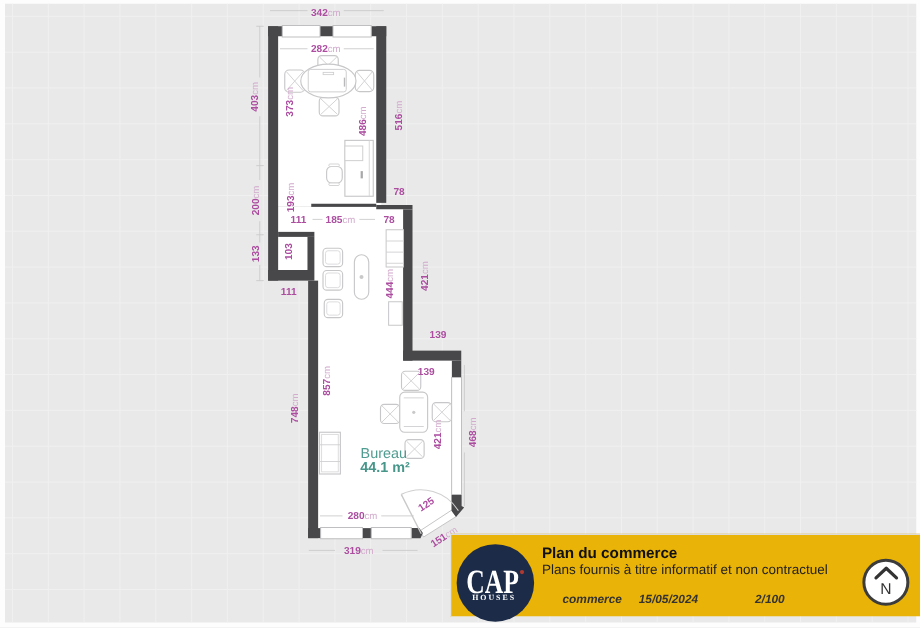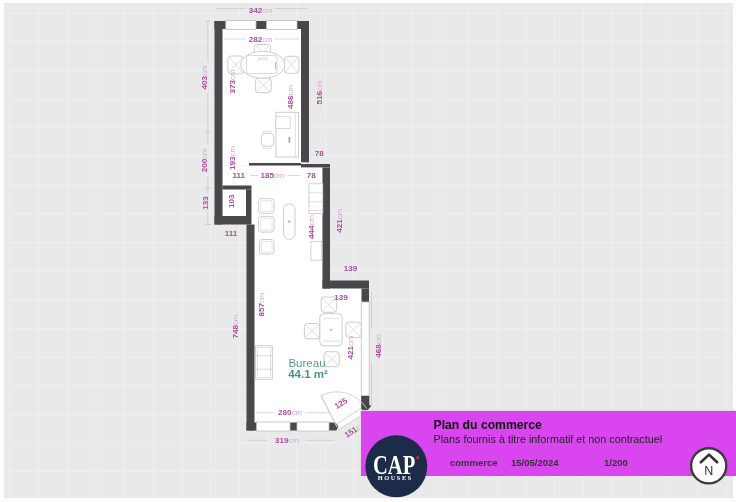--- a/index.html
+++ b/index.html
@@ -6,25 +6,25 @@
   body{width:736px;height:502px;position:relative;overflow:hidden;background:#fdfdfd;
        font-family:"Liberation Sans",sans-serif;}
   #gridbg{position:absolute;left:4px;top:3px;width:729px;height:495px;
     background-color:#e9e9e9;
     background-image:
       linear-gradient(to right, #f0f0f0 1px, transparent 1px),
       linear-gradient(to bottom, #f0f0f0 1px, transparent 1px);
     background-size:28.66px 28.66px;
     background-position:5.6px 9.7px;}
   #plansvg{position:absolute;left:0;top:0;}
-  #titlebox{position:absolute;left:360px;top:410px;width:376px;height:65px;
-    background:#d946ef;border-top:1px solid #dcdcdc;border-left:1px solid #e2e2e2;}
+  #titlebox{position:absolute;left:360px;top:427px;width:376px;height:65px;
+    background:#eab308;border-top:1px solid #dcdcdc;border-left:1px solid #e2e2e2;}
   .tb-title{position:absolute;left:72.5px;top:7px;font-size:12.2px;font-weight:bold;color:#111;}
   .tb-sub{position:absolute;left:72.5px;top:21.5px;font-size:10.8px;color:#222;}
-  .tb-row{position:absolute;top:46px;font-size:9.5px;color:#333;}
+  .tb-row{position:absolute;top:46px;font-size:9.5px;color:#333;font-style:italic;}
 </style>
 </head>
 <body>
 
 <div id="gridbg"></div>
 <svg id="plansvg" width="736" height="502" viewBox="0 0 736 502">
 
   <rect x="218" y="24" width="87" height="141" fill="#ffffff"></rect>
 
   <polygon points="222.5,165.5 322.5,165.5 322.5,285 365,285 365,410 333.5,430 250,430 250,185.5 222.5,185.5" fill="#ffffff"></polygon>
@@ -228,21 +228,21 @@
 </svg>
 
 <div id="titlebox">
 
   <div class="tb-title">Plan du commerce</div>
 
   <div class="tb-sub">Plans fournis à titre informatif et non contractuel</div>
 
   <div class="tb-row" style="left:89px;font-weight:bold;">commerce</div>
   <div class="tb-row" style="left:150px;font-weight:bold;">15/05/2024</div>
-  <div class="tb-row" style="left:243px;font-weight:bold;">1/200</div>
+  <div class="tb-row" style="left:243px;font-weight:bold;">2/100</div>
 </div>
 <svg id="logosvg" width="736" height="502" viewBox="0 0 736 502" style="position:absolute;left:0;top:0;">
 
   <circle cx="396.3" cy="466.3" r="31" fill="#1c2b48"></circle>
   <g transform="translate(394.1,474.4) scale(1,1.32)">
       <text x="0" y="0" font-family="Liberation Serif, serif" font-size="20.5" font-weight="bold" fill="#ffffff" text-anchor="middle">CAP</text>
     </g>
   <circle cx="417.6" cy="457.6" r="1.7" fill="#b03a30"></circle>
   <text x="395.3" y="480.4" font-family="Liberation Serif, serif" font-size="6.3" font-weight="bold" fill="#ffffff" text-anchor="middle" letter-spacing="1.6">HOUSES</text>
 

